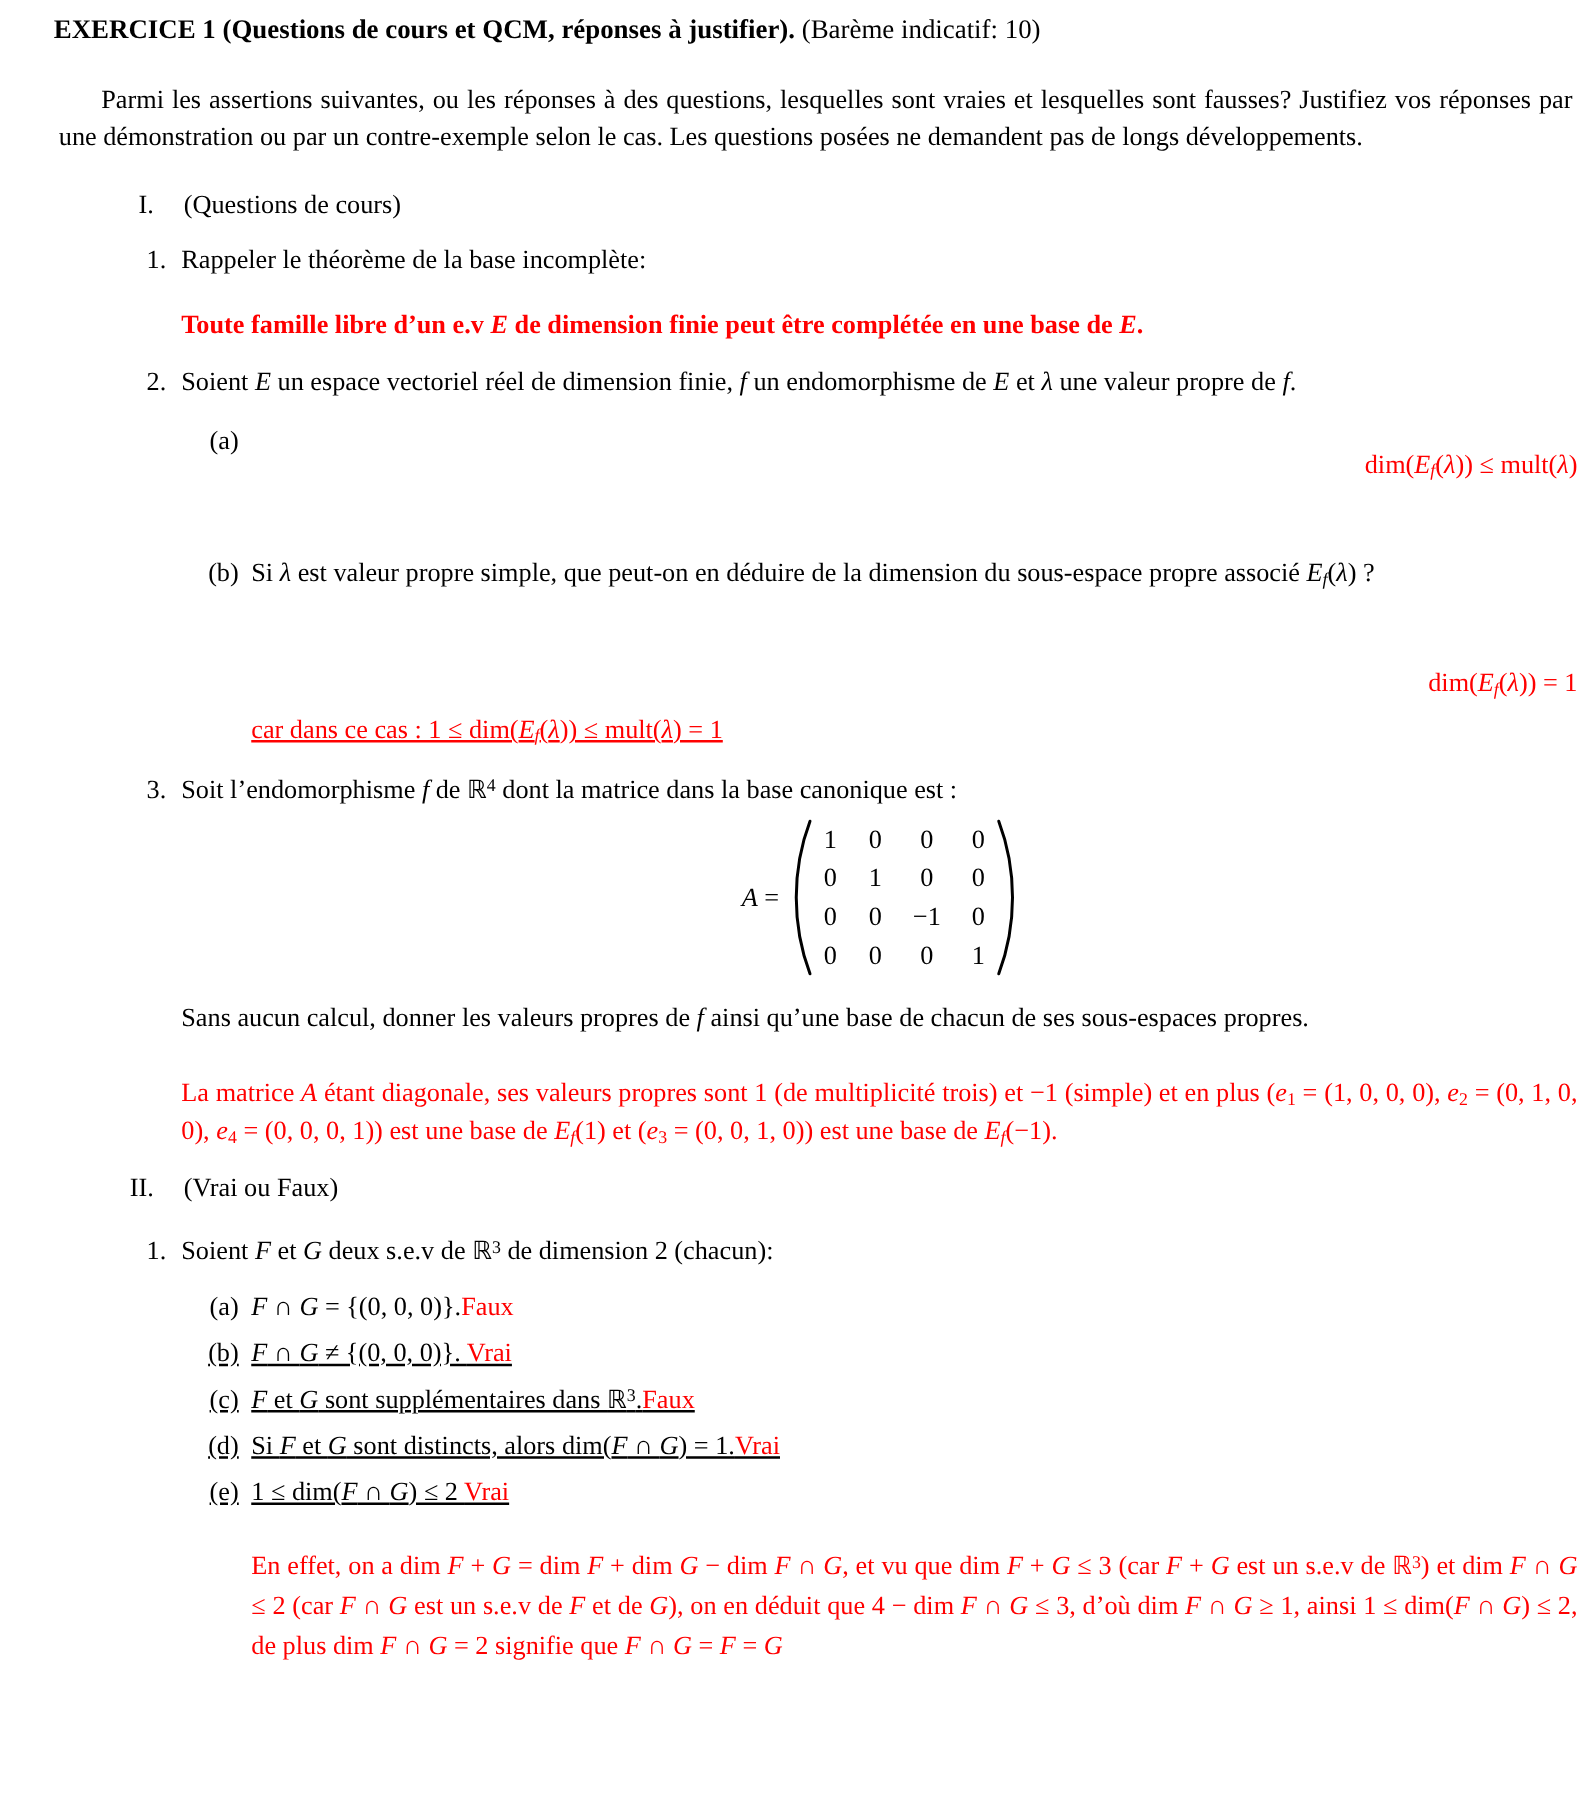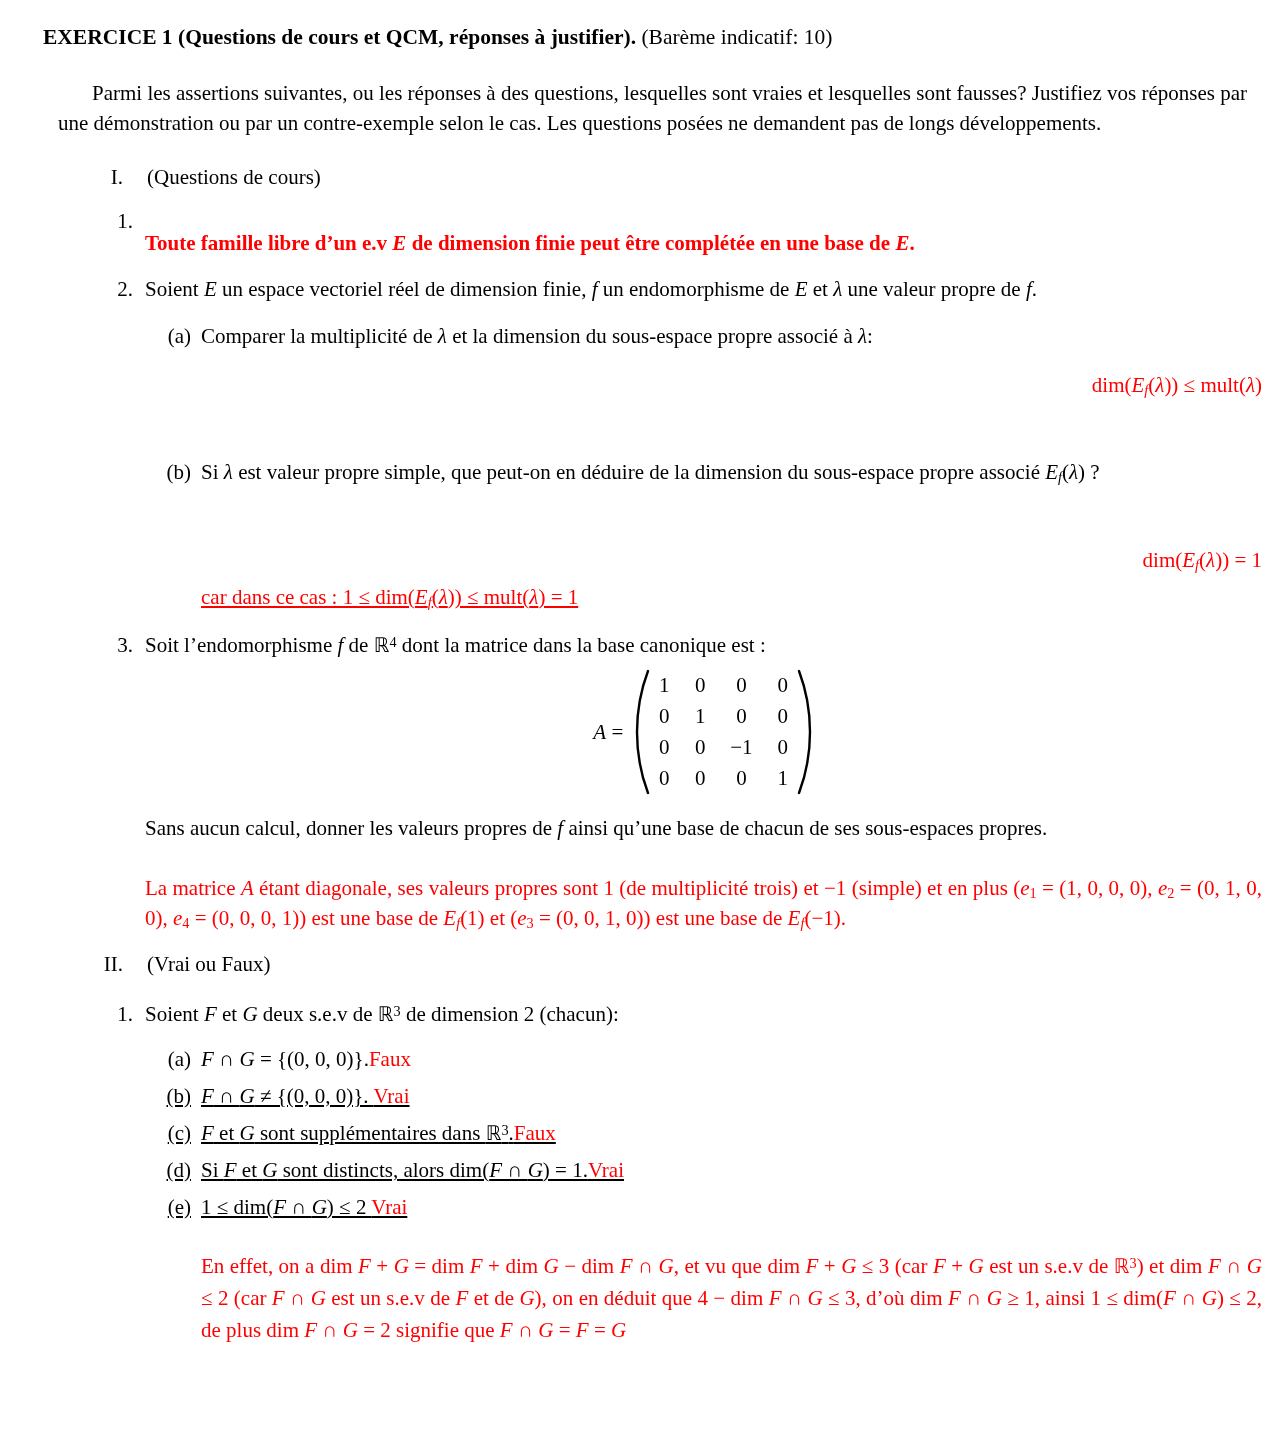--- a/index.html
+++ b/index.html
@@ -4,26 +4,26 @@
 <style>
   * { box-sizing: border-box; }
   html, body { margin: 0; padding: 0; }
   body {
     width: 1276px; height: 1445px;
     background: #ffffff;
     color: var(--ink, #000);
     font-family: "Liberation Serif", "DejaVu Serif", serif;
     font-size: 21px; line-height: 30px;
   }
-  .doc { padding: 22px 14px 0 43px; }
+  .doc { padding: 8px 14px 0 43px; }
 
   .title { margin-bottom: 26px; font-size: 21.5px; }
   .title .bold { font-weight: 700; }
 
-  .intro { margin: 15px; text-align: justify; text-indent: 34px; }
+  .intro { margin: 4px; text-align: justify; text-indent: 34px; }
 
   .sec { display: flex; margin-left: 24px; }
   .sec-num { flex: none; width: 56px; text-align: right; }
   .sec-title { padding-left: 8px; margin-left: 16px; }
 
   .item { display: flex; margin-left: 55px; }
   .item > .num { flex: none; width: 35px; text-align: right; }
   .item > .body { flex: 1; padding-left: 12px; min-width: 0; }
 
   .subitem { display: flex; margin-left: 8px; }
@@ -69,33 +69,33 @@
   <p class="intro">Parmi les assertions suivantes, ou les réponses à des questions, lesquelles sont vraies et lesquelles sont fausses? Justifiez vos réponses par une démonstration ou par un contre-exemple selon le cas. Les questions posées ne demandent pas de longs développements.</p>
 
   <div class="sec mt24">
     <span class="sec-num">I.</span>
     <span class="sec-title">(Questions de cours)</span>
   </div>
 
   <div class="item mt14">
     <span class="num">1.</span>
     <div class="body">
+      <div>Rappeler le théorème de la base incomplète:</div>
       <div class="red mt5"><span>Toute famille libre d’un e.v </span><span class="st-i">E</span><span> de dimension finie peut être complétée en une base de </span><span class="st-i">E</span><span>.</span></div>
     </div>
   </div>
 
   <div class="item mt16">
     <span class="num">2.</span>
     <div class="body">
       <div><span>Soient </span><span class="st-i">E</span><span> un espace vectoriel réel de dimension finie, </span><span class="st-i">f</span><span> un endomorphisme de </span><span class="st-i">E</span><span> et </span><span class="st-i">λ</span><span> une valeur propre de </span><span class="st-i">f</span><span>.</span></div>
 
       <div class="subitem mt17">
         <span class="num2">(a)</span>
         <div class="body2">
-          <div><span>Comparer la multiplicité de </span><span class="st-i">λ</span><span> et la dimension du sous-espace propre associé à </span><span class="st-i">λ</span><span>:</span></div>
           <div class="red center mt19"><span>dim(</span><span class="st-i">E</span><span class="st-i st-sub">f</span><span>(</span><span class="st-i">λ</span><span>)) ≤ mult(</span><span class="st-i">λ</span><span>)</span></div>
         </div>
       </div>
 
       <div class="subitem mt57">
         <span class="num2">(b)</span>
         <div class="body2">
           <div><span>Si </span><span class="st-i">λ</span><span> est valeur propre simple, que peut-on en déduire de la dimension du sous-espace propre associé </span><span class="st-i">E</span><span class="st-i st-sub">f</span><span>(</span><span class="st-i">λ</span><span>) ?</span></div>
           <div class="red center mt58"><span>dim(</span><span class="st-i">E</span><span class="st-i st-sub">f</span><span>(</span><span class="st-i">λ</span><span>)) = 1</span></div>
           <div class="red mt7"><span>car dans ce cas : 1 ≤ dim(</span><span class="st-i">E</span><span class="st-i st-sub">f</span><span>(</span><span class="st-i">λ</span><span>)) ≤ mult(</span><span class="st-i">λ</span><span>) = 1</span></div>

